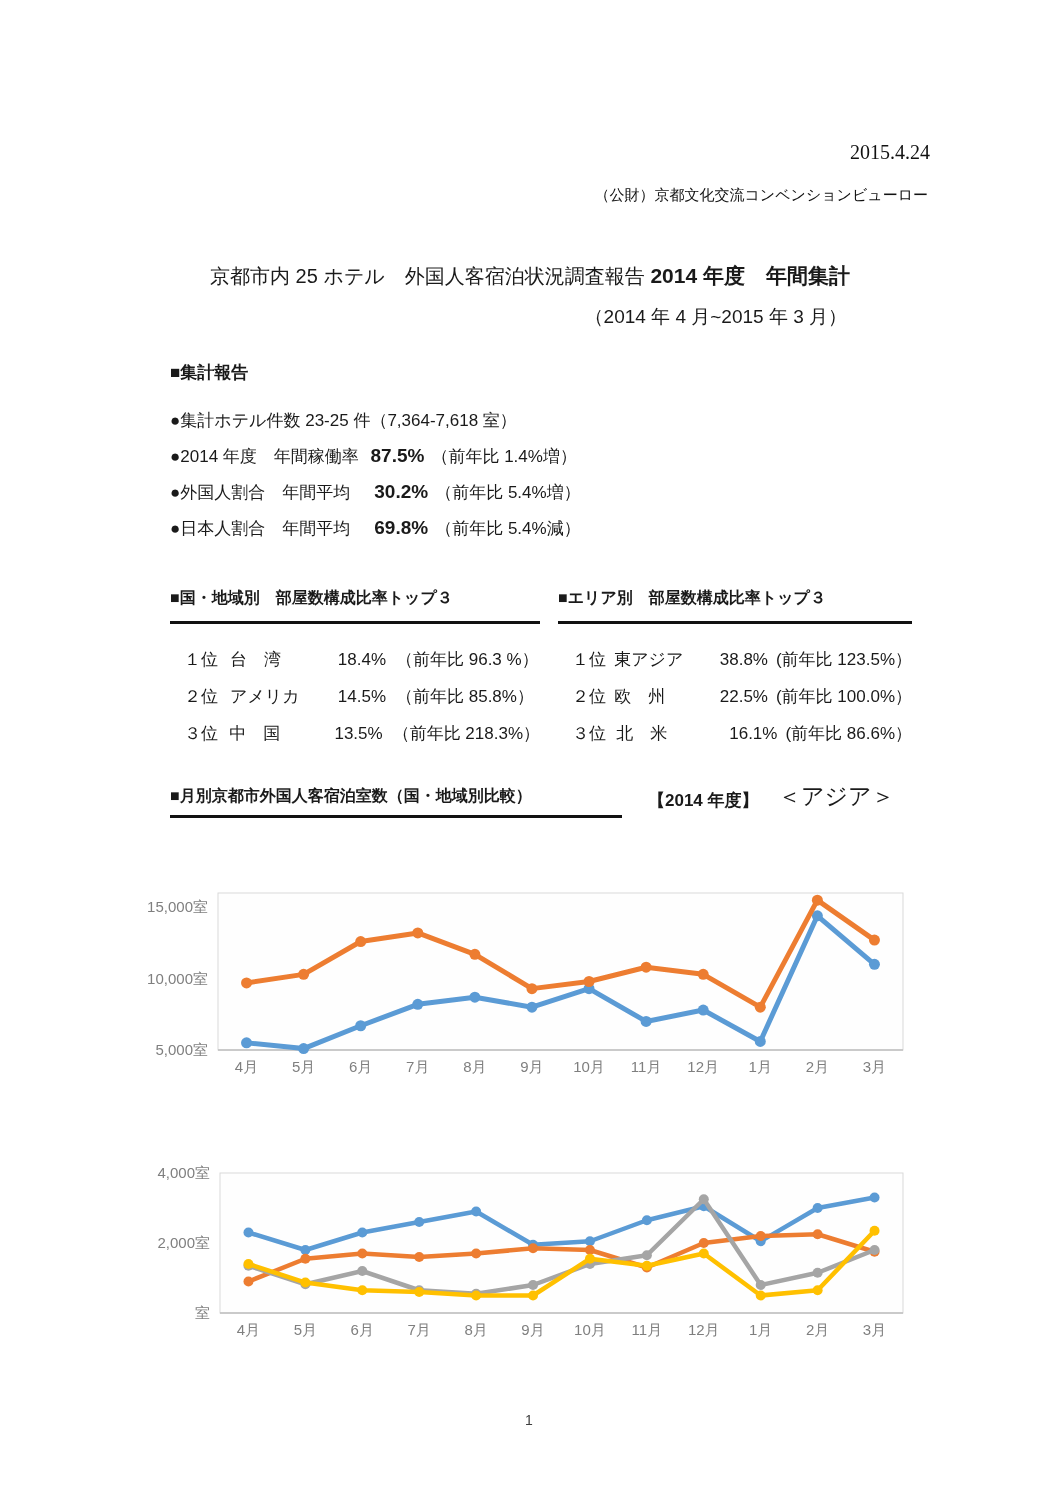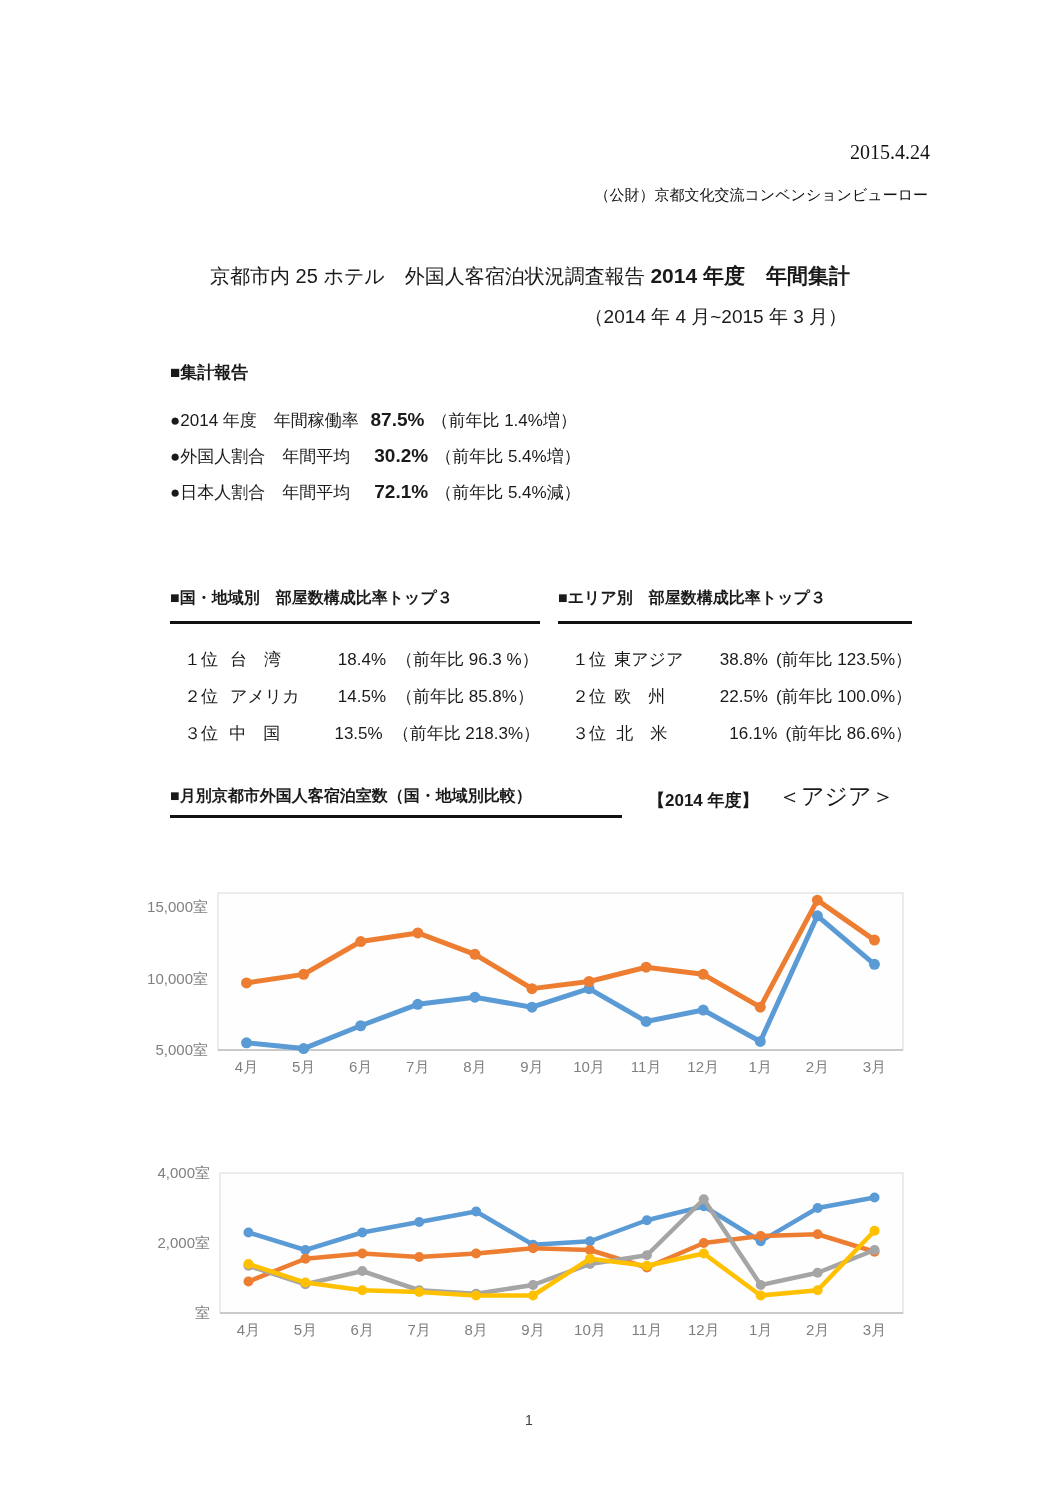--- a/index.html
+++ b/index.html
@@ -56,23 +56,24 @@
 
   <div class="date">2015.4.24</div>
   <div class="org">（公財）京都文化交流コンベンションビューロー</div>
 
   <div class="title"><span>京都市内 25 ホテル　外国人客宿泊状況調査報告 </span><span class="bold">2014 年度　年間集計</span></div>
   <div class="subtitle">（2014 年 4 月~2015 年 3 月）</div>
 
   <div class="sec-summary">■集計報告</div>
 
   <div class="bullets">
+    <div class="line"><span>●集計ホテル件数 23-25 件（7,364-7,618 室）</span><span class="big"></span><span></span></div>
     <div class="line"><span>●2014 年度　年間稼働率 </span><span class="big">87.5%</span><span>（前年比 1.4%増）</span></div>
     <div class="line"><span>●外国人割合　年間平均　</span><span class="big">30.2%</span><span>（前年比 5.4%増）</span></div>
-    <div class="line"><span>●日本人割合　年間平均　</span><span class="big">72.1%</span><span>（前年比 5.4%減）</span></div>
+    <div class="line"><span>●日本人割合　年間平均　</span><span class="big">69.8%</span><span>（前年比 5.4%減）</span></div>
   </div>
 
   <div class="rank-table t1">
     <div class="rt-head">■国・地域別　部屋数構成比率トップ３</div>
     <div class="rt-rows">
       <div class="rt-row"><span class="rank">１位</span><span class="name">台　湾</span><span class="share">18.4%</span><span class="yoy">（前年比 96.3 %）</span></div>
       <div class="rt-row"><span class="rank">２位</span><span class="name">アメリカ</span><span class="share">14.5%</span><span class="yoy">（前年比 85.8%）</span></div>
       <div class="rt-row"><span class="rank">３位</span><span class="name">中　国</span><span class="share">13.5%</span><span class="yoy">（前年比 218.3%）</span></div>
     </div>
   </div>

